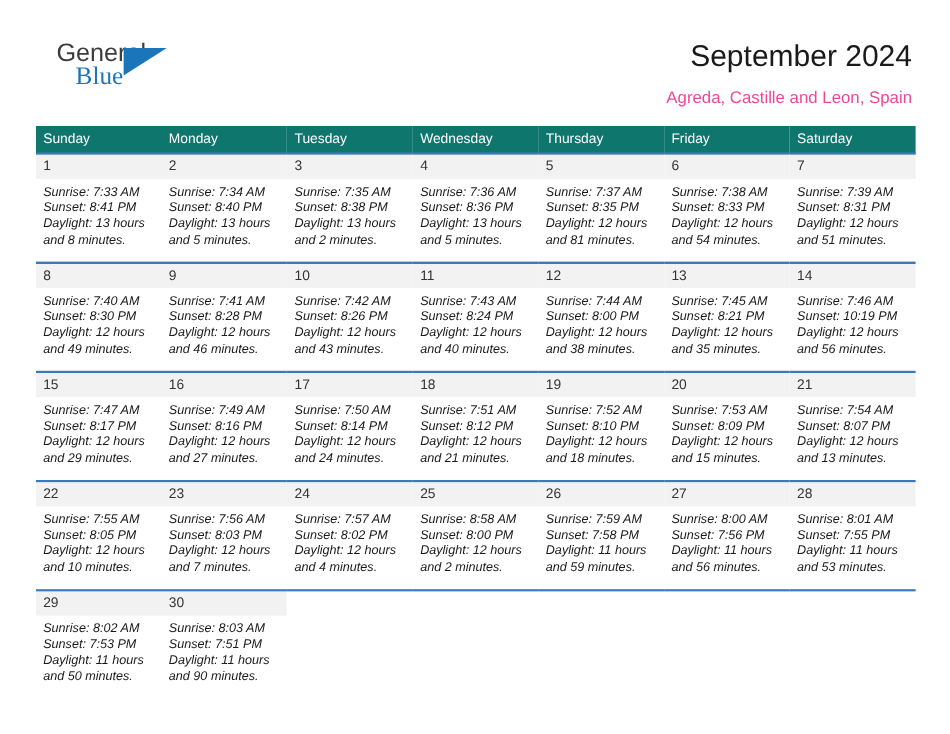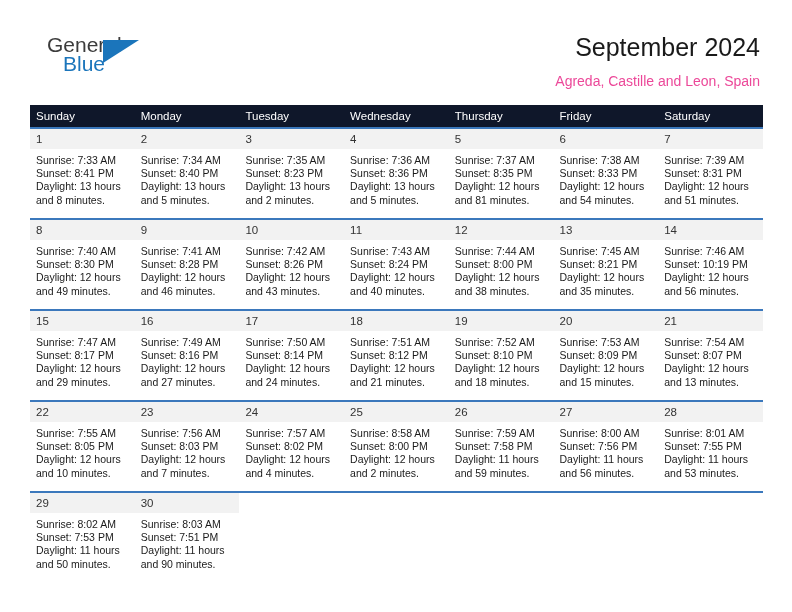--- a/index.html
+++ b/index.html
@@ -45,21 +45,21 @@
     color: #3c3c3c;
     font-family: "Liberation Sans", sans-serif;
     line-height: 21px;
   }
   .brand-blue {
     position: absolute;
     left: 32px;
     top: 19px;
     font-size: 21px;
     color: #1b75bb;
-    font-family: Liberation Sans, sans-serif;
+    font-family: Liberation Serif, serif;
     line-height: 21px;
   }
   .brand-triangle {
     position: absolute;
     left: 72px;
     top: 6px;
     width: 0;
     height: 0;
     border-left: 36px solid #1b75bb;
     border-bottom: 23px solid transparent;
@@ -90,21 +90,21 @@
   
   .calendar {
     position: absolute;
     left: 30px;
     top: 105px;
     width: 733px;
     border-collapse: collapse;
     table-layout: fixed;
   }
   .calendar th {
-    background: #0f172a;
+    background: #0f766e;
     color: #ffffff;
     font-size: 11.5px;
     font-weight: normal;
     text-align: left;
     padding: 5px 0 5px 6px;
     height: 11px;
     border: none;
   }
   .calendar td {
     vertical-align: top;
@@ -135,20 +135,21 @@
   }
   .daynum.empty {
     background: #ffffff;
     color: transparent;
   }
   .details {
     padding: 5px 6px 0 6px;
     font-size: 10.5px;
     line-height: 13.2px;
     color: #1a1a1a;
+    font-style: italic;
   }
   .details div {
     white-space: nowrap;
   }
 </style>
 </head>
 <body>
 
 <div class="page">
 
@@ -201,21 +202,21 @@
                 <div>Daylight: 13 hours</div>
                 <div>and 5 minutes.</div>
               </div>
             </div>
           </td>
           <td>
             <div class="cell-inner">
               <div class="daynum">3</div>
               <div class="details">
                 <div>Sunrise: 7:35 AM</div>
-                <div>Sunset: 8:23 PM</div>
+                <div>Sunset: 8:38 PM</div>
                 <div>Daylight: 13 hours</div>
                 <div>and 2 minutes.</div>
               </div>
             </div>
           </td>
           <td>
             <div class="cell-inner">
               <div class="daynum">4</div>
               <div class="details">
                 <div>Sunrise: 7:36 AM</div>

